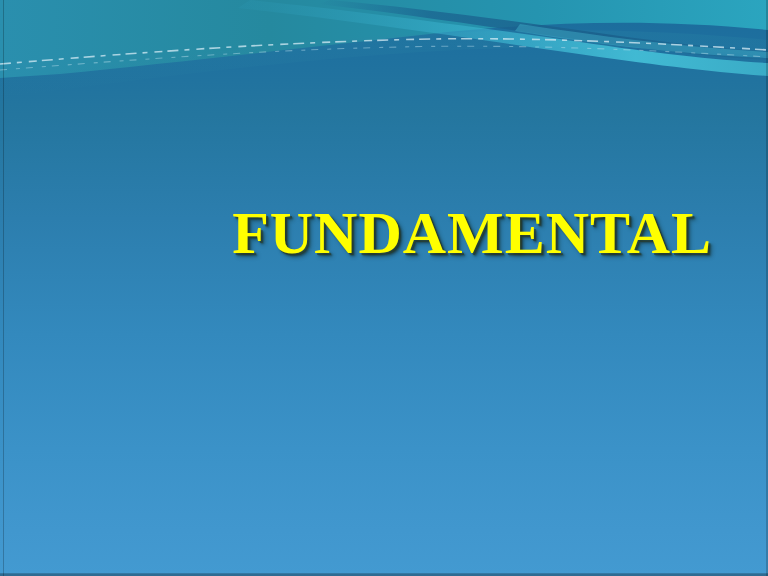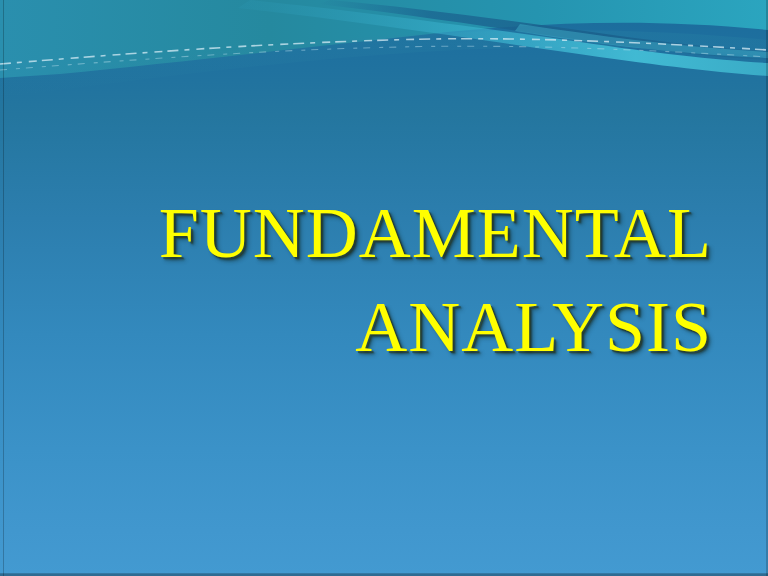--- a/index.html
+++ b/index.html
@@ -53,22 +53,22 @@
   #title-block {
     position: absolute;
     left: 56px;
     top: 186px;
     width: 656px;
     text-align: right;
   }
   .title-line {
     display: block;
     font-family: "Liberation Serif", serif;
-    font-weight: normal;
-    font-size: 72px;
+    font-weight: bold;
+    font-size: 60px;
     line-height: 94px;
     letter-spacing: 1px;
     color: #ffff00;
     white-space: nowrap;
     text-shadow:
        2px 2px 0 rgba(40, 52, 30, 0.55),
        3px 3px 2px rgba(20, 30, 16, 0.45),
        4px 4px 4px rgba(10, 20, 10, 0.30);
   }
 </style>
@@ -122,16 +122,15 @@
     <path fill="none" stroke="#bfe2ef" stroke-width="1.1" opacity="0.45" stroke-dasharray="7 9 4 6" d="M0,70 C130,60 260,50 400,47 C520,44 650,50 768,57"></path>
   </svg>
 
   <div class="edge edge-left"></div>
   <div class="edge edge-right"></div>
   <div class="edge edge-bottom"></div>
   <div class="edge edge-bottom2"></div>
 
   <div id="title-block">
     <span class="title-line">FUNDAMENTAL</span>
-    <span class="title-line">ANALYSIS</span>
   </div>
 
 </div>
 
 </body></html>

